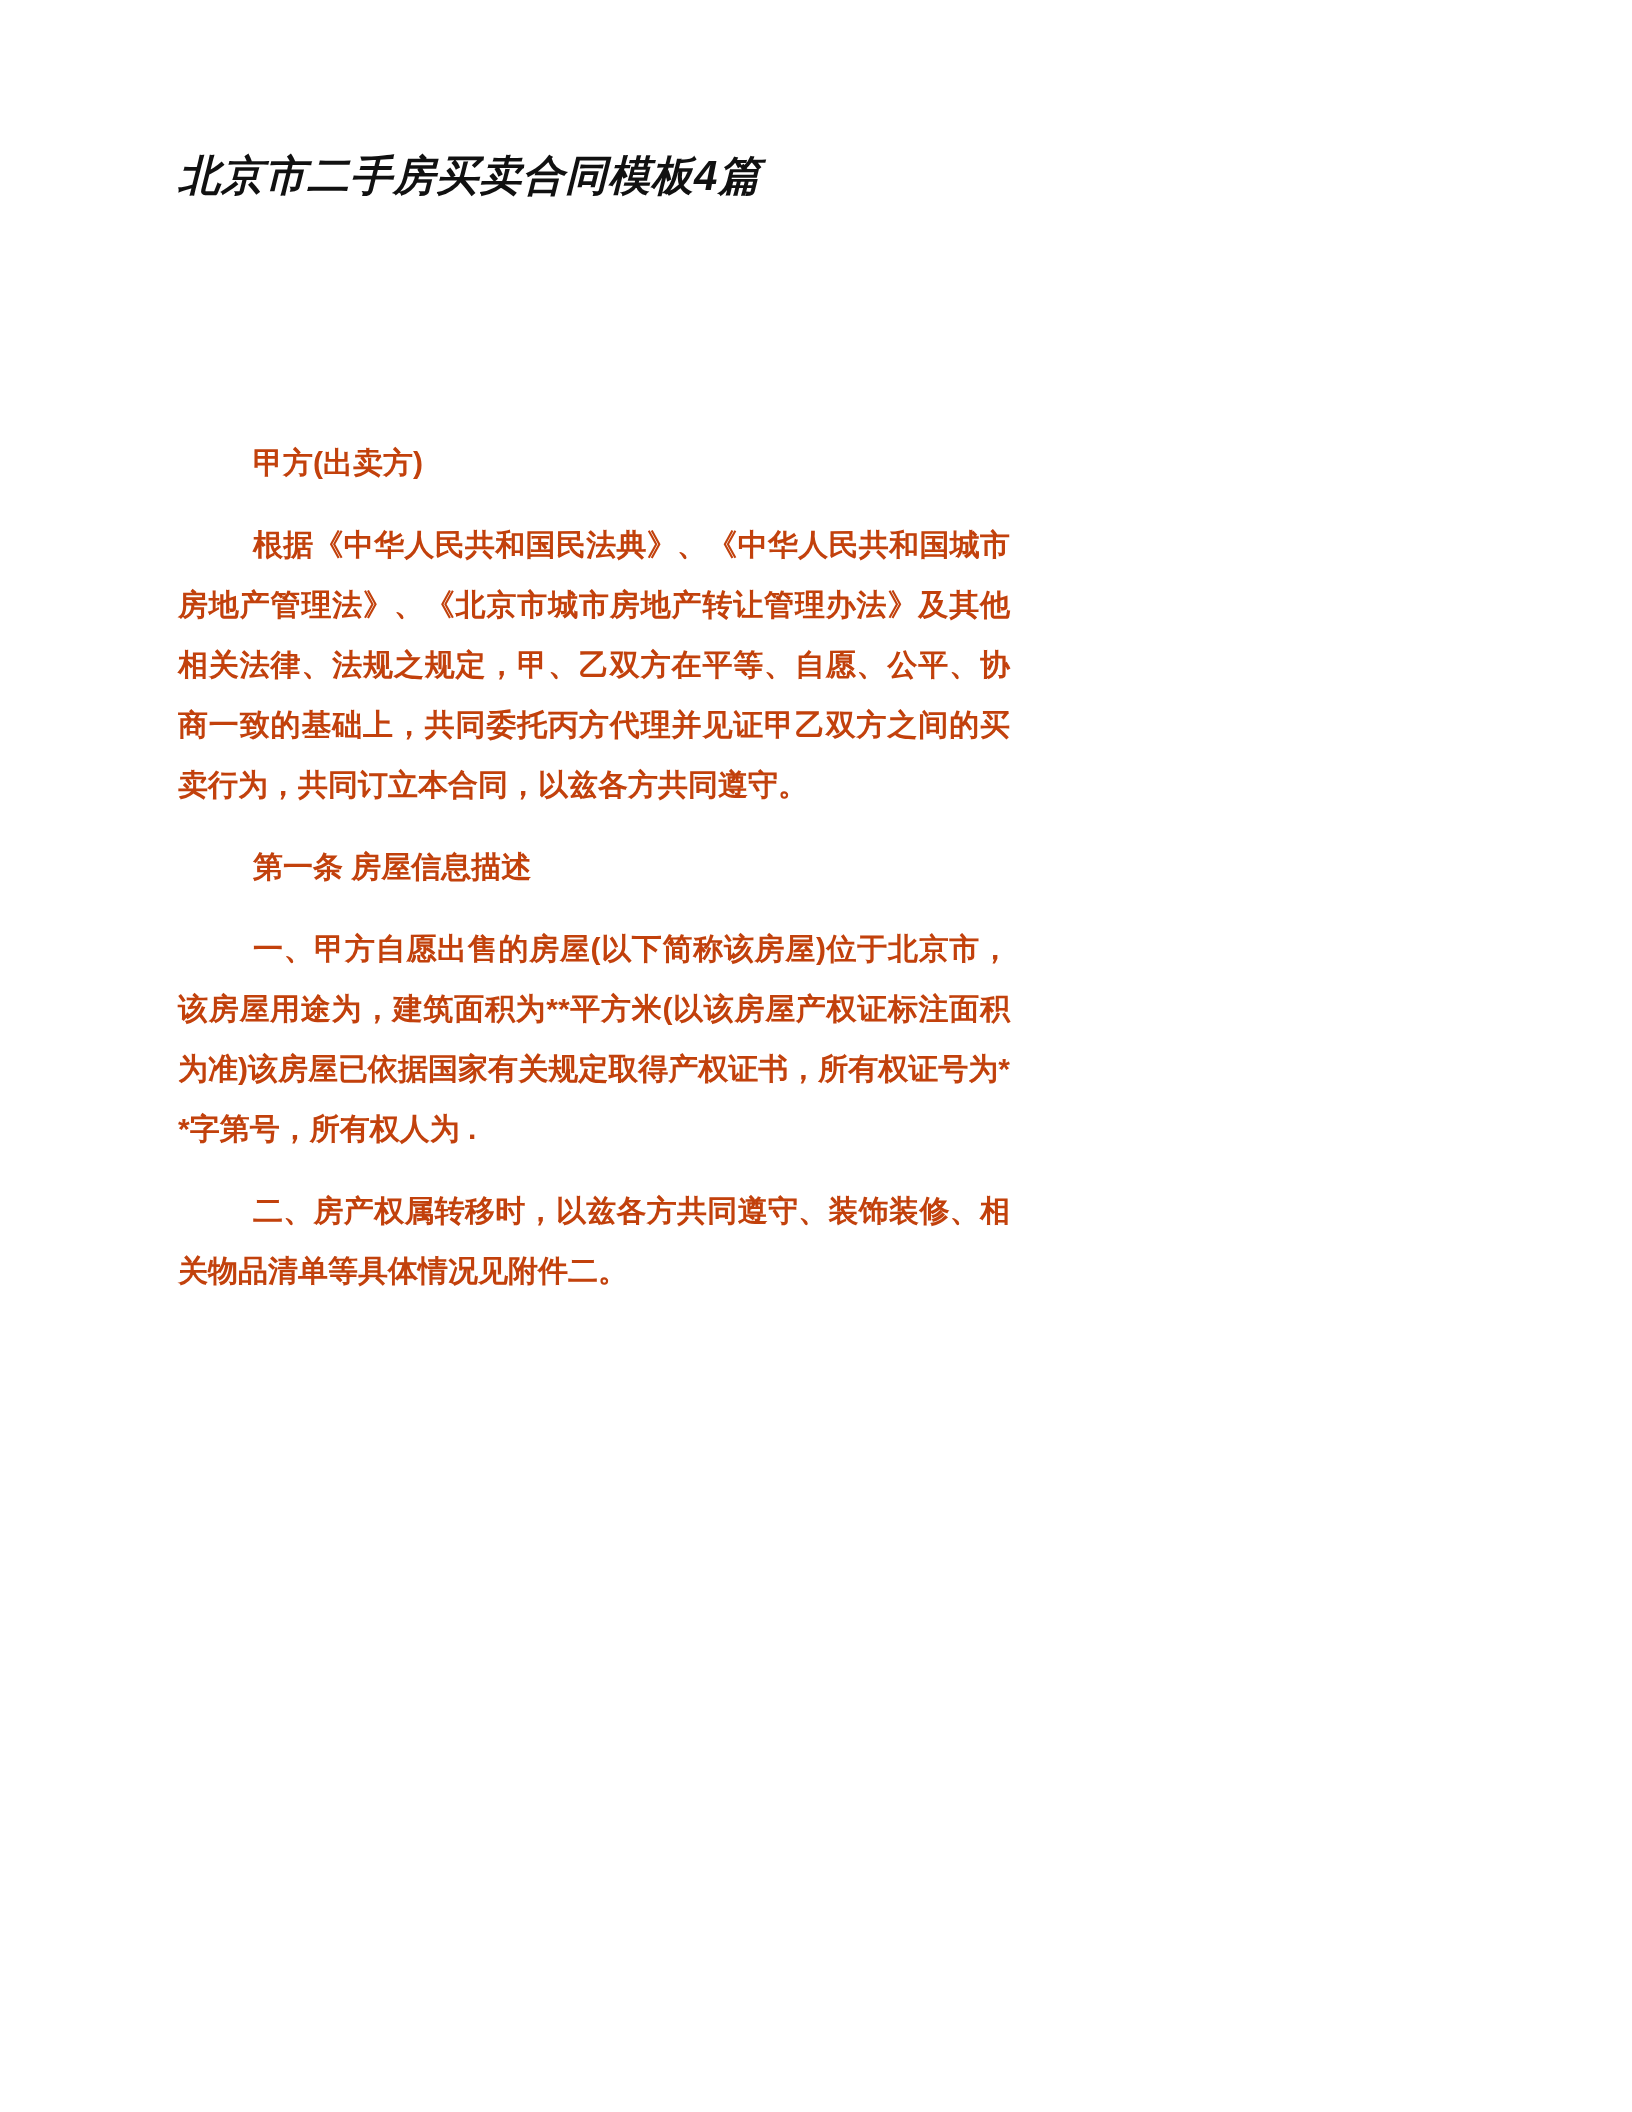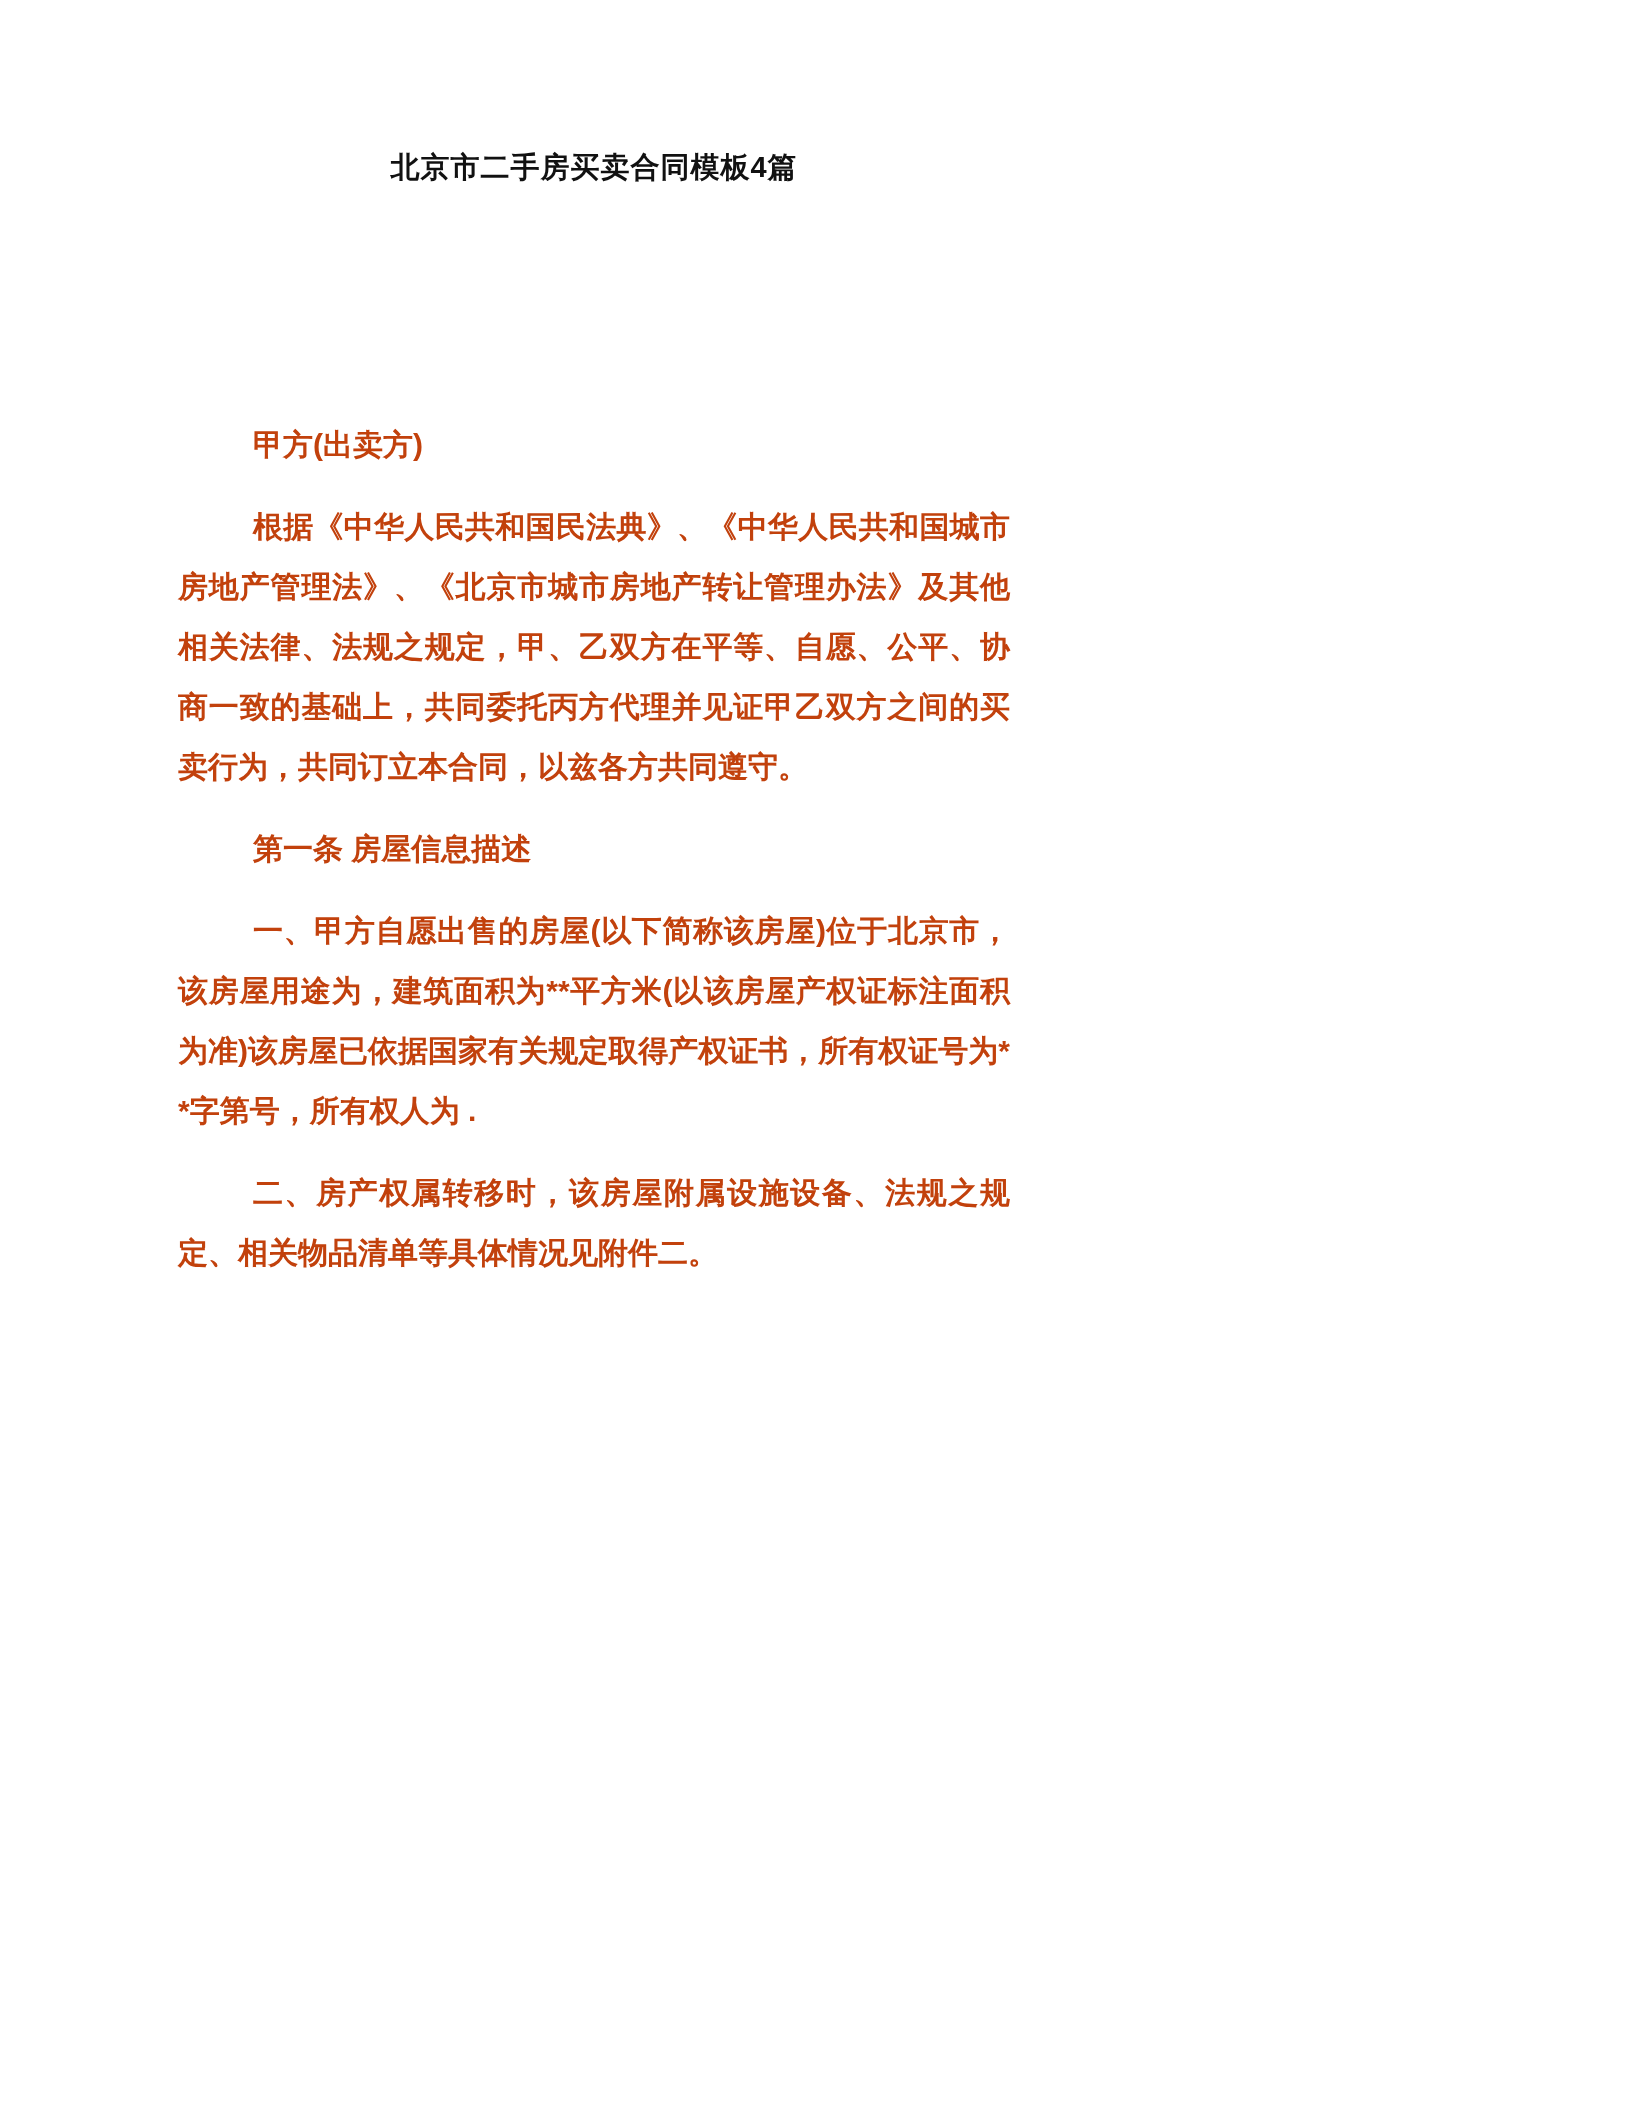--- a/index.html
+++ b/index.html
@@ -10,27 +10,27 @@
     -webkit-font-smoothing: antialiased;
   }
   .page {
     position: relative;
     width: 1632px;
     min-height: 2112px;
     background: #ffffff;
     padding: 148px 622px 120px 178px; 
   }
   .doc-title {
-    font-size: 29px;
+    font-size: 42px;
     font-weight: 700;
     line-height: 1.35;
-    text-align: center;
     color: #111111;
     letter-spacing: 1px;
     margin-bottom: 228px;
+    font-style: italic;
   }
   .para {
     font-size: 30px;
     font-weight: 600;
     line-height: 60px;
     text-align: justify;
     text-indent: 2.5em;
     margin-bottom: 22px;
     color: #c2410c;
     word-break: break-all;
@@ -49,15 +49,15 @@
   <p class="para">甲方(出卖方)</p>
 
 
 
   <p class="para">根据《中华人民共和国民法典》、《中华人民共和国城市房地产管理法》、《北京市城市房地产转让管理办法》及其他相关法律、法规之规定，甲、乙双方在平等、自愿、公平、协商一致的基础上，共同委托丙方代理并见证甲乙双方之间的买卖行为，共同订立本合同，以兹各方共同遵守。</p>
 
   <p class="para heading">第一条 房屋信息描述</p>
 
   <p class="para">一、甲方自愿出售的房屋(以下简称该房屋)位于北京市，该房屋用途为，建筑面积为**平方米(以该房屋产权证标注面积为准)该房屋已依据国家有关规定取得产权证书，所有权证号为**字第号，所有权人为 .</p>
 
-  <p class="para">二、房产权属转移时，该房屋附属设施设备、法规之规定、相关物品清单等具体情况见附件二。</p>
+  <p class="para">二、房产权属转移时，以兹各方共同遵守、装饰装修、相关物品清单等具体情况见附件二。</p>
 
 </div>
 
 </body></html>

